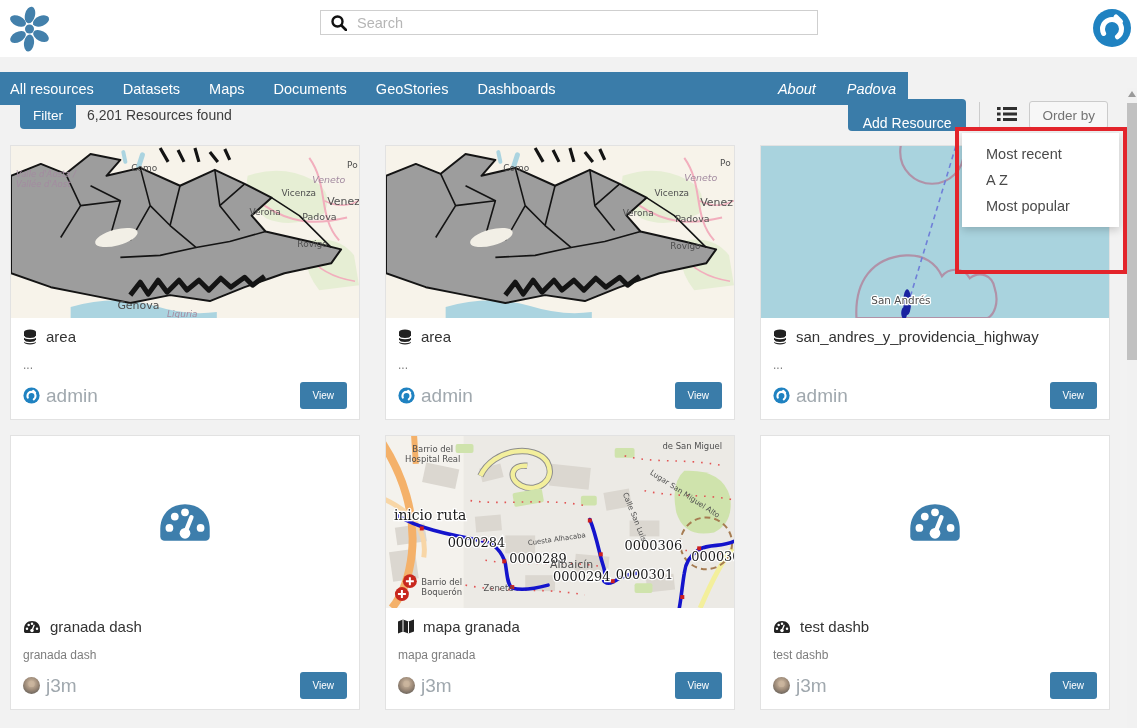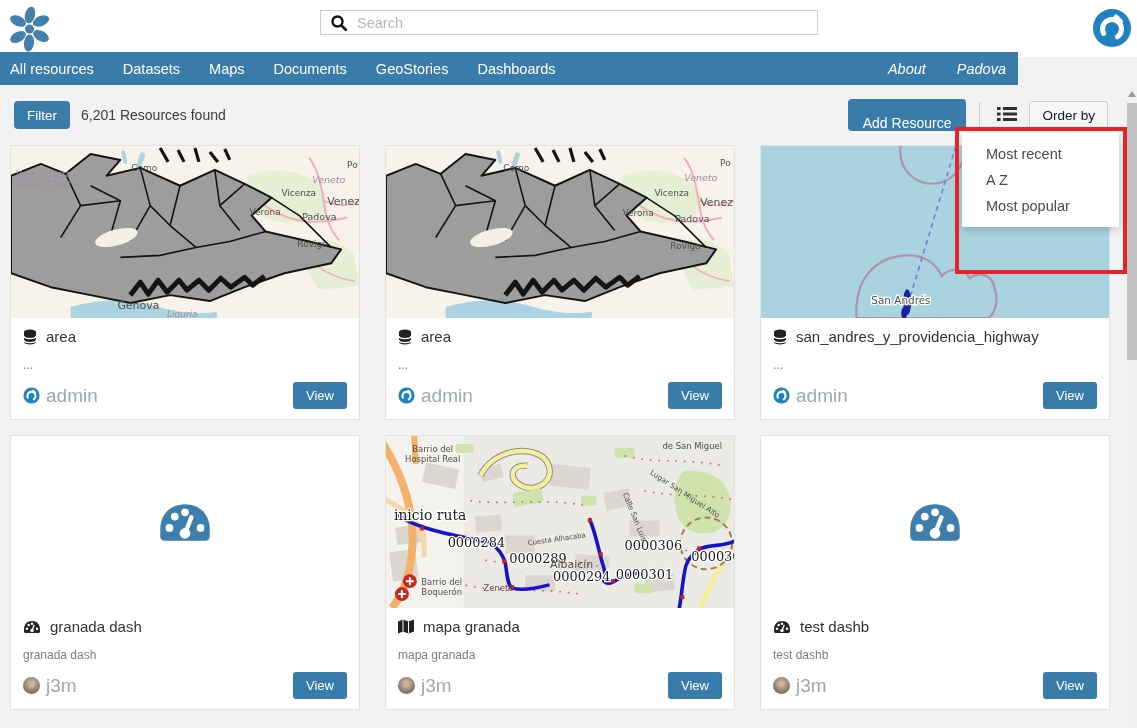--- a/index.html
+++ b/index.html
@@ -10,49 +10,49 @@
   
   .topbar { position:absolute; top:0; left:0; width:1137px; height:57px; background:#ffffff; display:flex; align-items:center; }
   .brand { margin-left:8px; width:44px; height:46px; flex:0 0 auto; }
   .searchbox { position:absolute; left:320px; top:10px; width:498px; height:25px; border:1px solid #cfcfcf; background:#fff; display:flex; align-items:center; padding:0 10px; }
   .searchbox svg { flex:0 0 auto; margin-right:10px; }
   .searchbox input { border:none; outline:none; flex:1; font-size:14.5px; color:#333; font-family:"Liberation Sans",sans-serif; }
   .searchbox input::placeholder { color:#b6b6b6; }
   .account-btn { position:absolute; right:5px; top:8px; width:40px; height:40px; border:none; background:transparent; cursor:pointer; padding:0; }
 
   
-  .navbar { position:absolute; top:52px; left:0; width:1018px; height:33px; background:#3a7ca9; display:flex; align-items:center; color:#fff; font-size:14.5px;text-align:right; }
+  .navbar { position:absolute; top:72px; left:0; width:908px; height:33px; background:#3a7ca9; display:flex; align-items:center; color:#fff; font-size:14.5px;text-align:right; }
   .nav-left { display:flex; align-items:center; margin-left:10px; gap:29px; }
   .nav-right { display:flex; align-items:center; margin-left:auto; gap:31px; margin-right:12px;font-style:italic; }
   .nav-item { color:#fff; cursor:pointer; white-space:nowrap; }
 
   
   .toolbar { position:absolute; top:90px; left:0; width:1127px; height:50px; display:flex; align-items:center; }
   .btn-blue { background:#3a7ca9; color:#fff; border:none; border-radius:4px; height:28px; padding:0 13px; font-size:13.5px; font-family:"Liberation Sans",sans-serif; cursor:pointer; }
-  .filter-btn { margin-left:14px; }
+  .filter-btn { margin-left:20px; }
   .results-count { margin-left:11px; font-size:14px; color:#3d3d3d; }
   .toolbar-right { margin-left:auto; display:flex; align-items:center; }
   .add-resource-btn { padding:16px 15px; font-size:14px; }
   .toolbar-divider { width:1px; height:26px; background:#cccccc; margin:0 13px; }
   .list-toggle { background:transparent; border:none; cursor:pointer; padding:2px 4px; margin-right:8px; }
-  .orderby-btn { background:#f7f7f7; border:1px solid #cbcbcb; border-radius:3px; height:28px; padding:0 12px; font-size:13.5px; color:#0f172a; font-family:"Liberation Sans",sans-serif; cursor:pointer; margin-right:19px; }
+  .orderby-btn { background:#f7f7f7; border:1px solid #cbcbcb; border-radius:3px; height:28px; padding:0 12px; font-size:13.5px; color:#737373; font-family:"Liberation Sans",sans-serif; cursor:pointer; margin-right:19px; }
 
   
   .grid { position:absolute; top:145px; left:10px; display:grid; grid-template-columns:350px 350px 350px; grid-auto-rows:275px; gap:15px 25px; }
   .card { background:#fff; border:1px solid #e2e2e2; position:relative; }
   .thumb { width:100%; height:172px; overflow:hidden; background:#fff; display:block; cursor:pointer; }
   .thumb svg { display:block; }
   .thumb.placeholder { display:flex; align-items:center; justify-content:center; }
   .card-body { position:relative; height:101px; padding:10px 12px; }
   .card-title-row { display:flex; align-items:center; gap:9px; }
   .card-title { font-size:15px; color:#333; white-space:nowrap; overflow:hidden; cursor:pointer; }
   .card-desc { margin-top:13px; font-size:12px; color:#7d7d7d; }
   .card-footer { position:absolute; left:12px; right:12px; bottom:10px; display:flex; align-items:center; }
   .owner { display:flex; align-items:center; gap:6px; font-size:19px; color:#a0a8ae; cursor:pointer; }
-  .view-btn { margin-left:auto; background:#3a7ca9; color:#fff; border:none; border-radius:3px; height:27px; padding:0 13px; font-size:13px; font-family:"Liberation Sans",sans-serif; cursor:pointer; }
+  .view-btn { margin-left:auto; background:#3a7ca9; color:#fff; border:none; border-radius:3px; height:27px; padding:0 13px; font-size:10px; font-family:"Liberation Sans",sans-serif; cursor:pointer; }
 
   
   .order-dropdown { position:absolute; left:962px; top:133px; width:157px; background:#fff; box-shadow:0 3px 8px rgba(0,0,0,.18); padding:7px 0 9px 0; z-index:5; }
   .order-item { padding:3px 10px 3px 24px; height:26px; line-height:22px; font-size:14.5px; color:#4a4a4a; cursor:pointer; }
   .red-annotation { position:absolute; left:955px; top:127px; width:172px; height:147px; border:4px solid #e3242b; z-index:6; pointer-events:none; }
 
   
   .scrollbar { position:absolute; right:0; top:88px; bottom:0; width:10px; background:#f1f1f1; z-index:7; }
   .scroll-up { position:absolute; top:3px; left:1px; width:0; height:0; border-left:4px solid transparent; border-right:4px solid transparent; border-bottom:6px solid #9a9a9a; cursor:pointer; }
   .scroll-thumb { position:absolute; top:15px; left:0; width:10px; height:257px; background:#c1c1c1; cursor:grab; }

